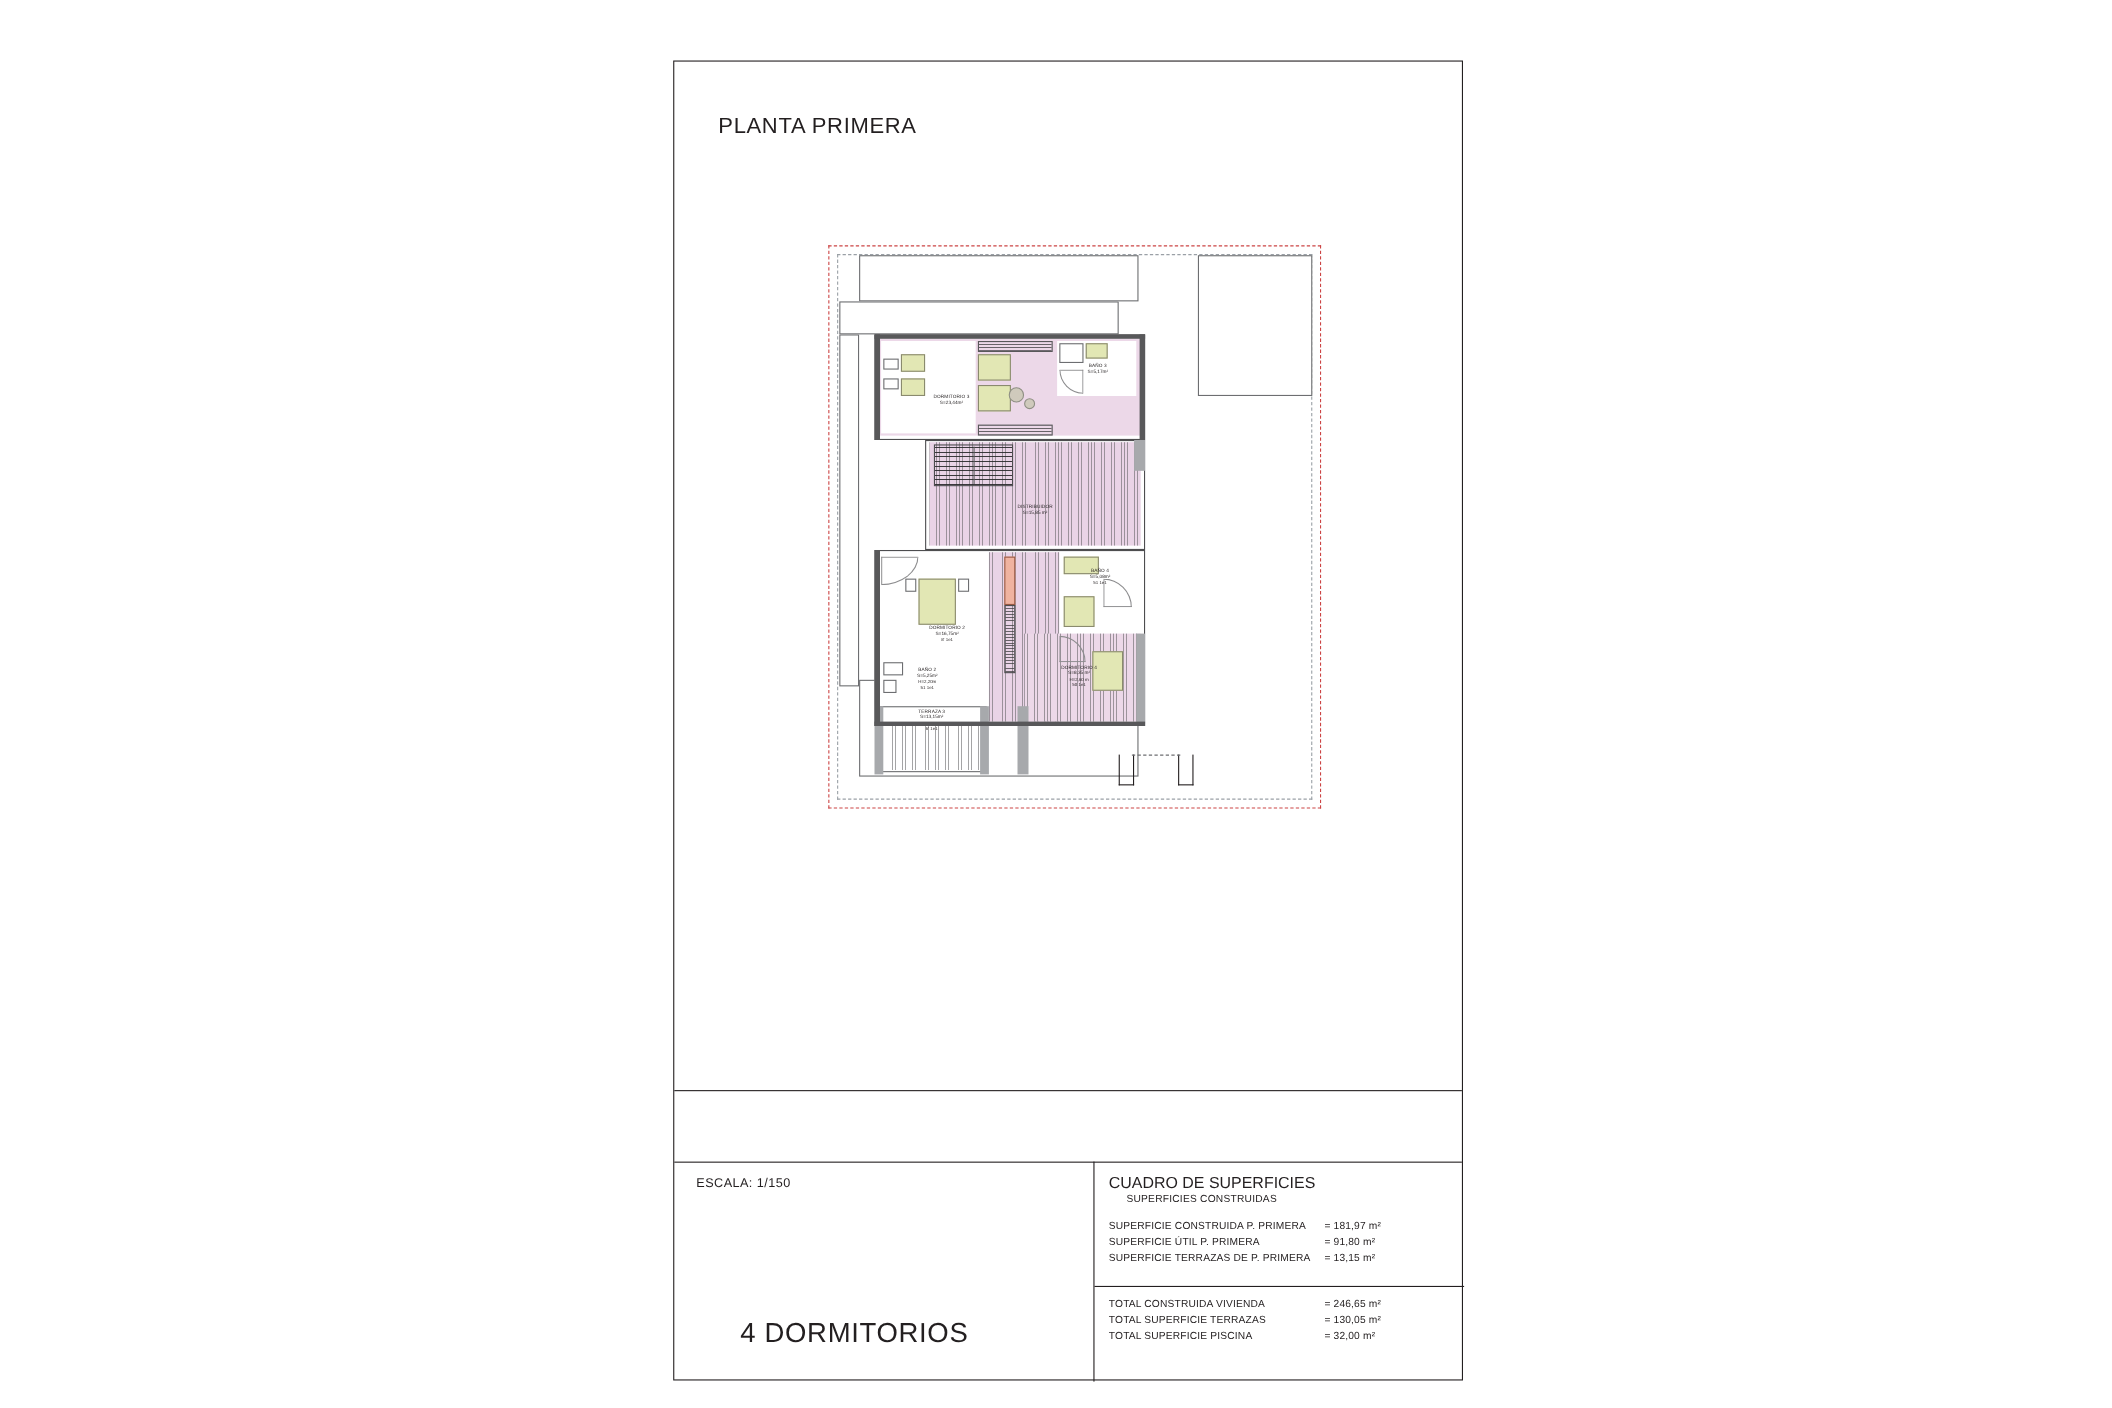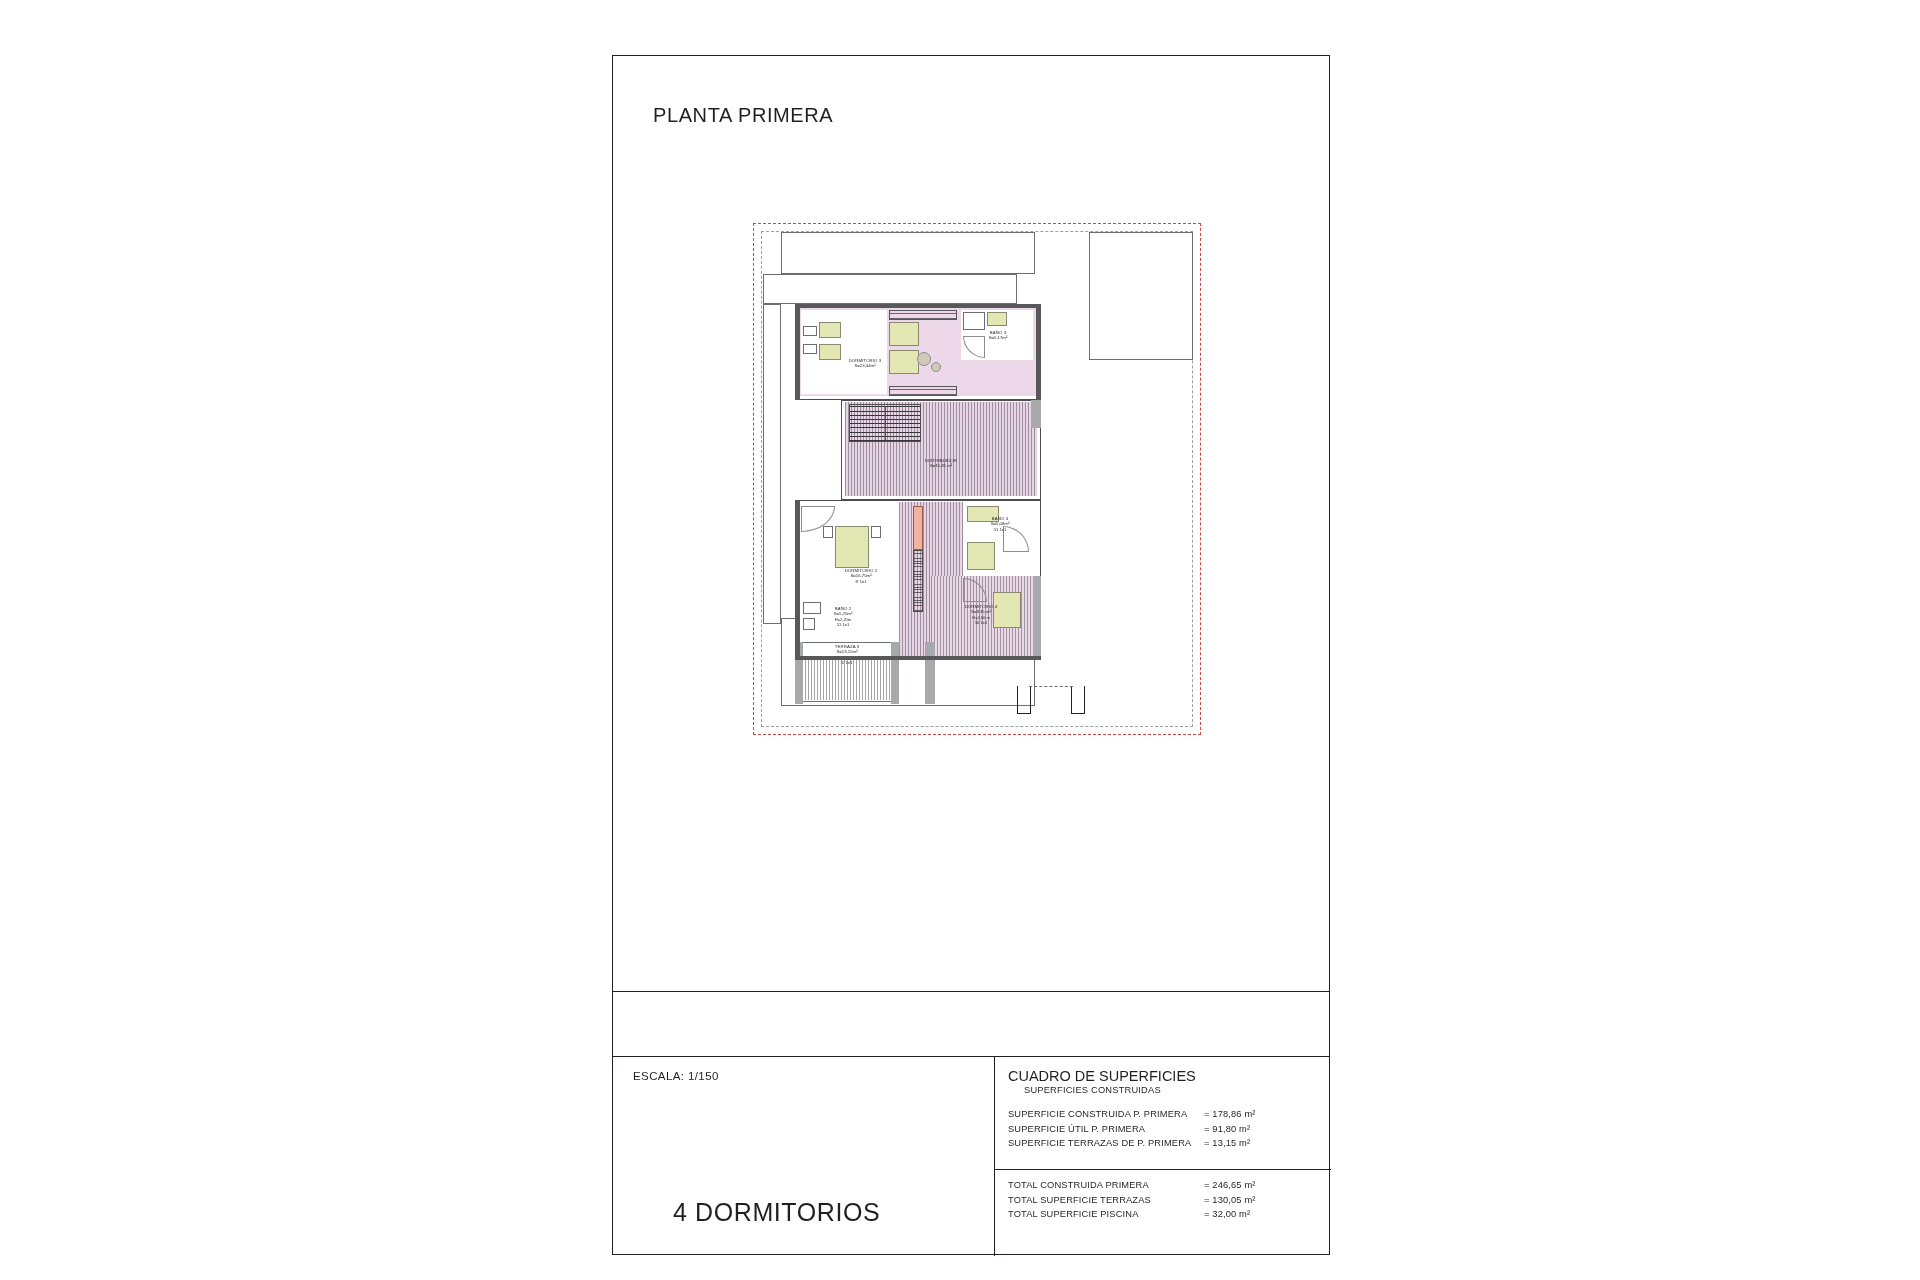--- a/index.html
+++ b/index.html
@@ -432,37 +432,37 @@
   <div class="scale-label">ESCALA: 1/150</div>
   <div class="big-title">4 DORMITORIOS</div>
 
   <div class="surf-table">
     <div class="surf-head">CUADRO DE SUPERFICIES</div>
     <div class="surf-sub">SUPERFICIES CONSTRUIDAS</div>
 
     <div class="surf-rows">
       <div class="surf-row">
         <span class="lbl">SUPERFICIE CONSTRUIDA P. PRIMERA</span>
-        <span class="val">= 178,86 m²</span>
+        <span class="val">= 181,97 m²</span>
       </div>
       <div class="surf-row">
         <span class="lbl">SUPERFICIE ÚTIL P. PRIMERA</span>
         <span class="val">=  91,80 m²</span>
       </div>
       <div class="surf-row">
         <span class="lbl">SUPERFICIE TERRAZAS DE P. PRIMERA</span>
         <span class="val">=  13,15 m²</span>
       </div>
     </div>
 
     <div class="surf-rule"></div>
 
     <div class="surf-totals">
       <div class="surf-row">
-        <span class="lbl">TOTAL CONSTRUIDA PRIMERA</span>
+        <span class="lbl">TOTAL CONSTRUIDA VIVIENDA</span>
         <span class="val">= 246,65 m²</span>
       </div>
       <div class="surf-row">
         <span class="lbl">TOTAL SUPERFICIE TERRAZAS</span>
         <span class="val">= 130,05 m²</span>
       </div>
       <div class="surf-row">
         <span class="lbl">TOTAL SUPERFICIE PISCINA</span>
         <span class="val">=  32,00 m²</span>
       </div>

